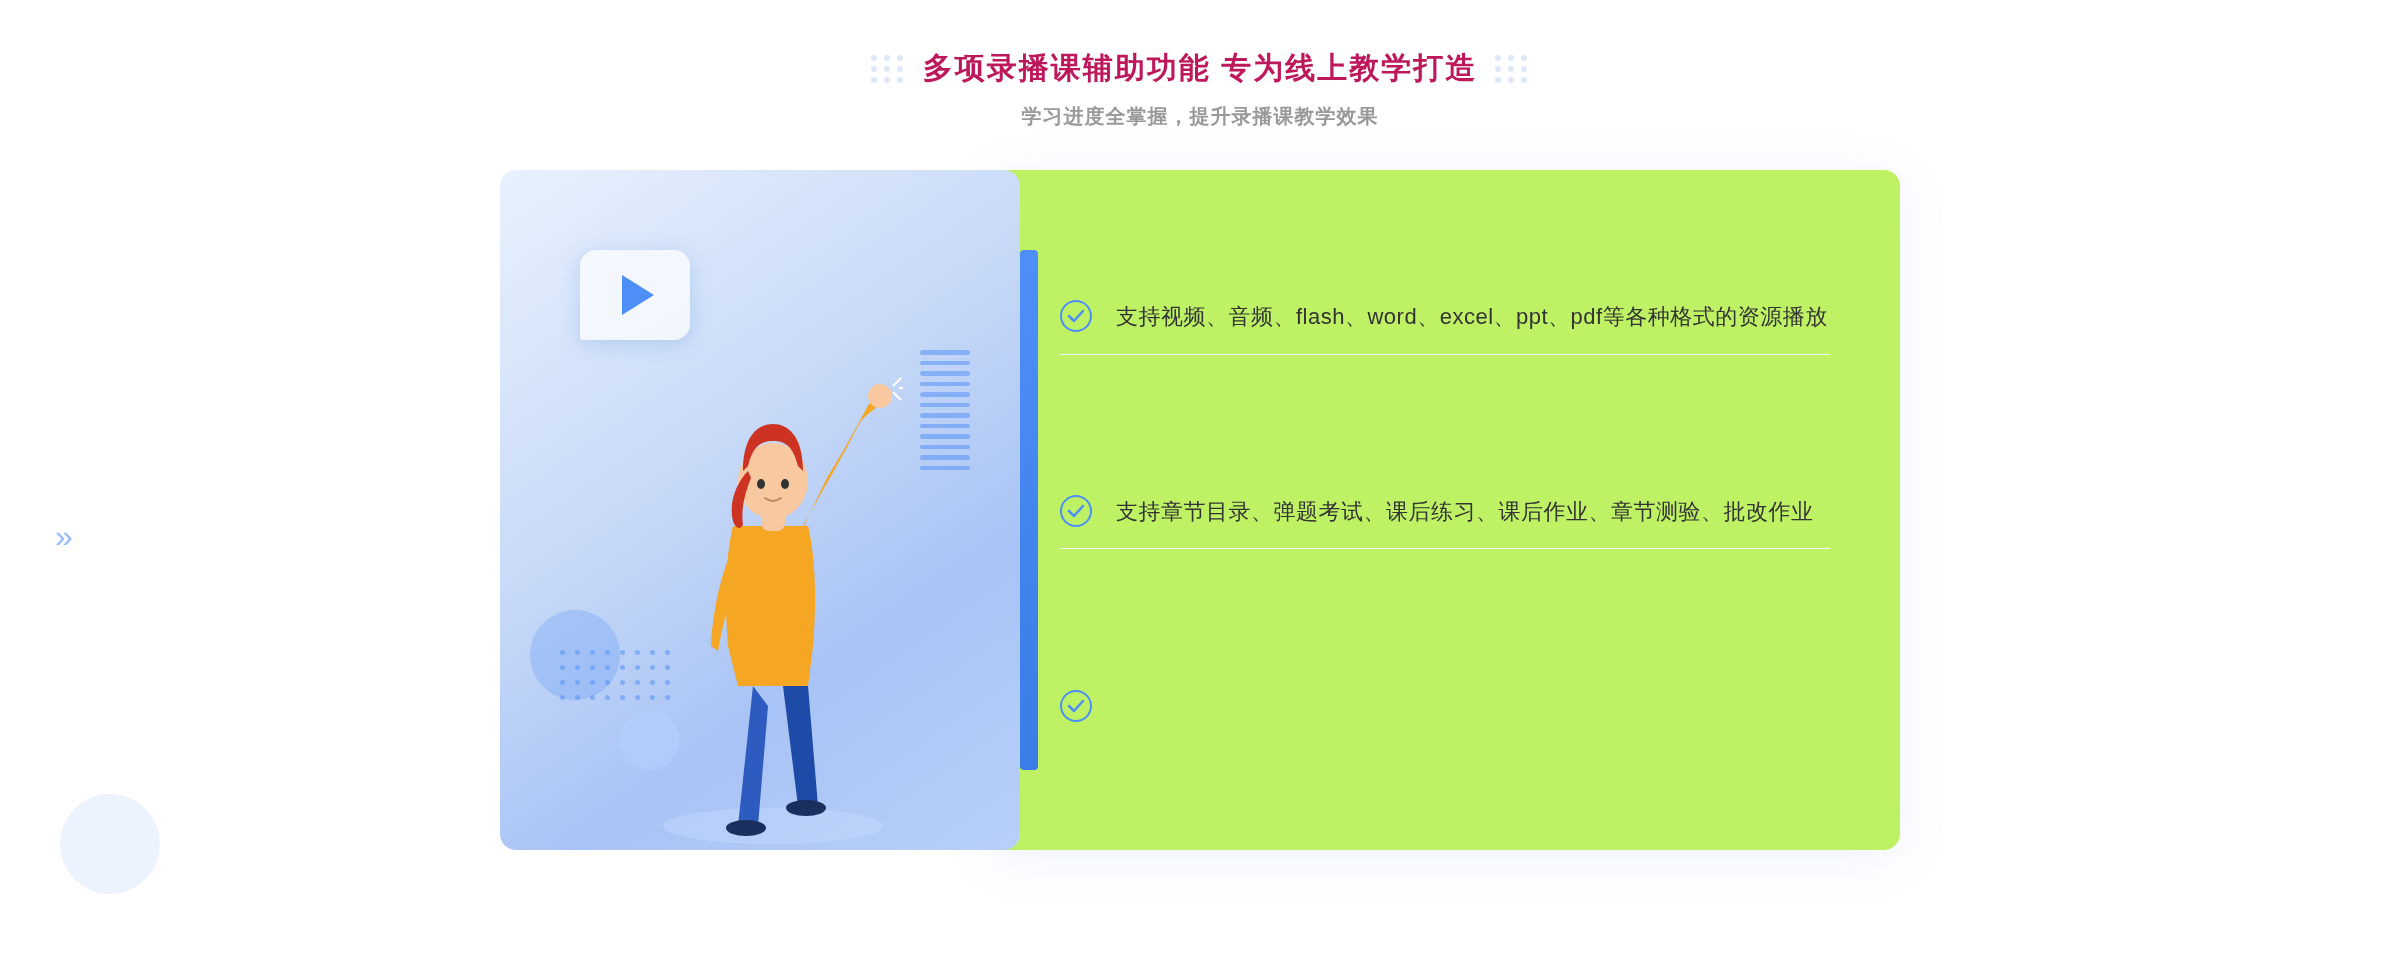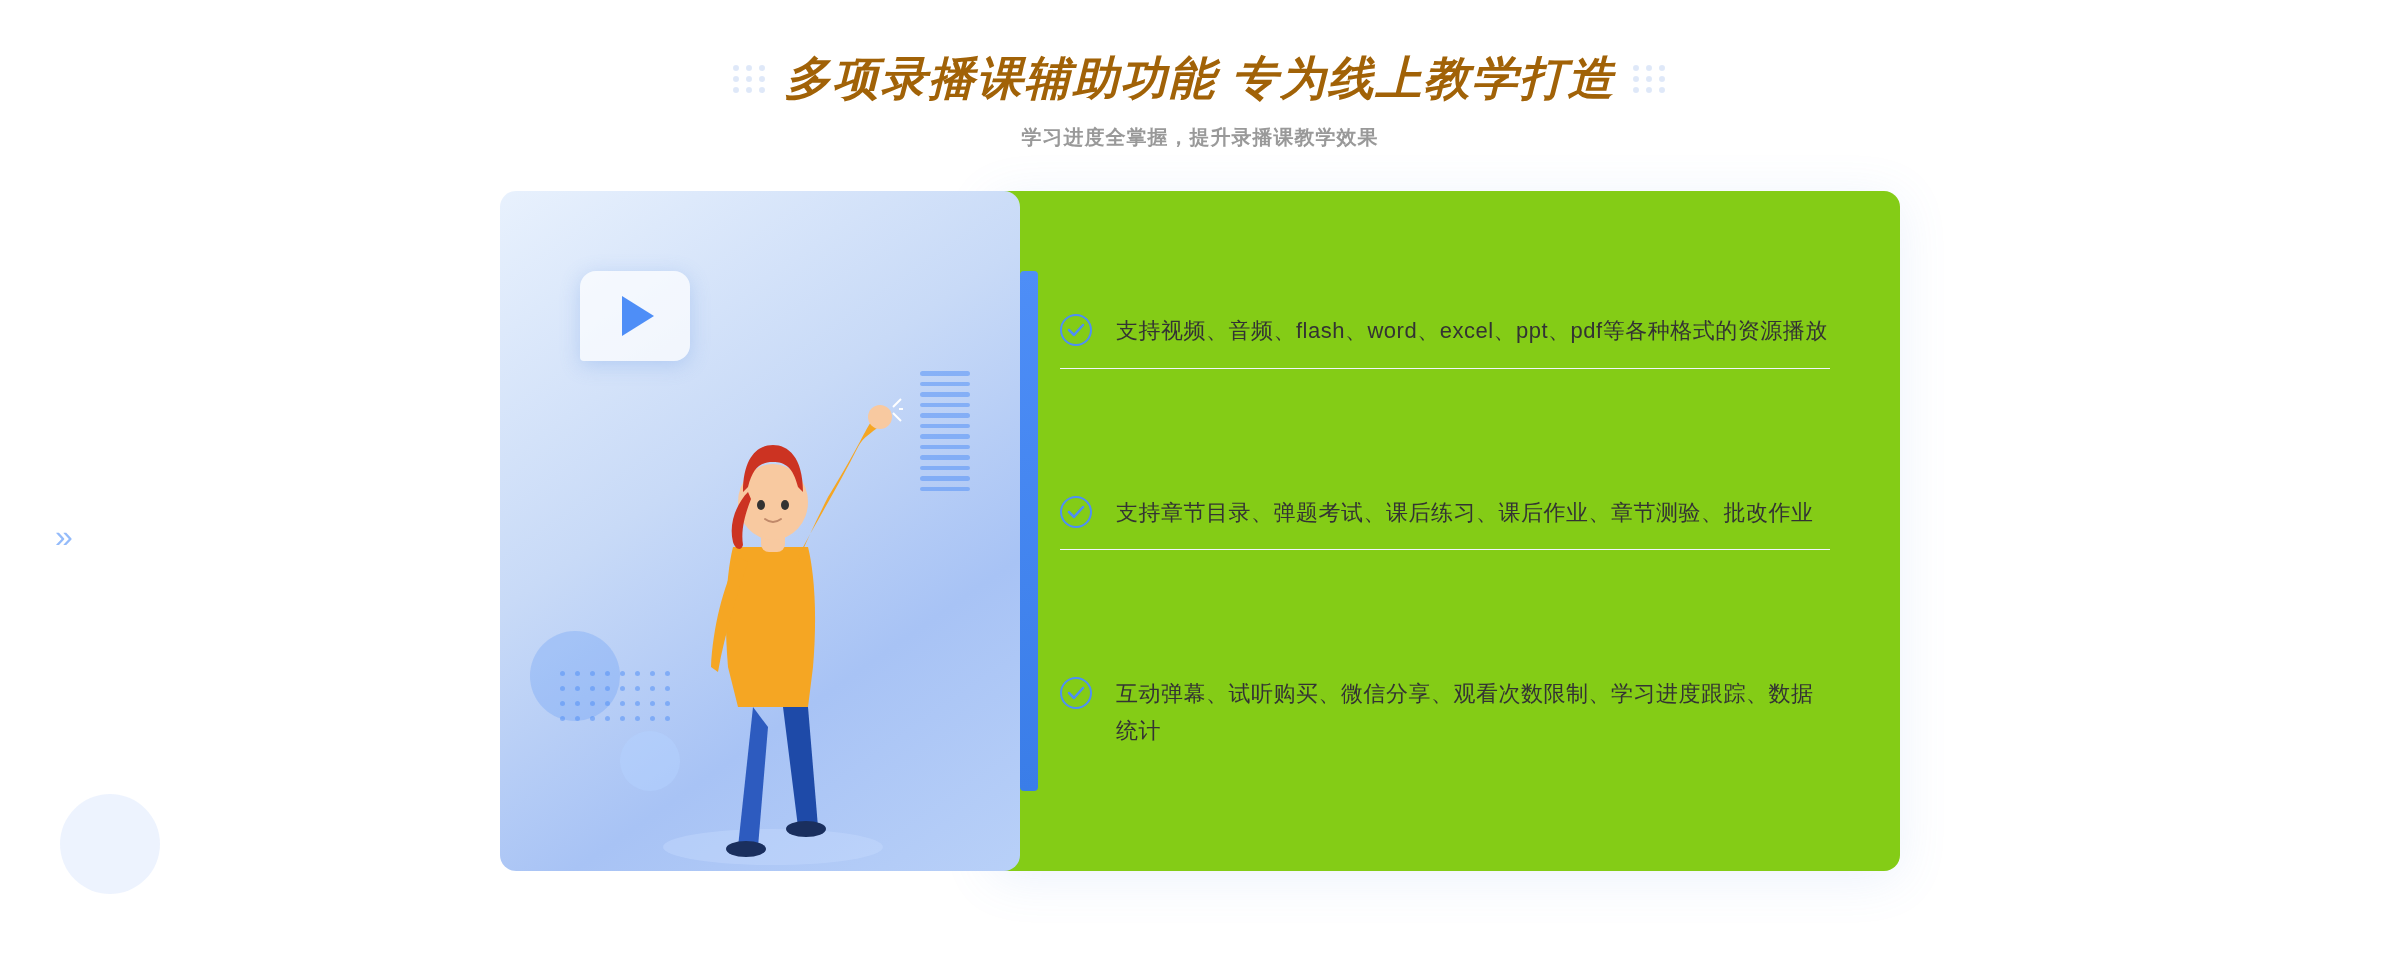--- a/index.html
+++ b/index.html
@@ -32,25 +32,24 @@
 
     .header-title-row {
       display: flex;
       align-items: center;
       justify-content: center;
       gap: 18px;
       margin-bottom: 14px;
     }
 
     .header-title {
-      font-size: 46px;
+      font-size: 30px;
       font-weight: 700;
-      color: #a16207;
+      color: #be185d;
       letter-spacing: 2px;
-      font-style: italic;
     }
 
     .header-subtitle {
       font-size: 20px;
       color: #999;
       letter-spacing: 1px;
       font-weight: bold;
     }
 
     
@@ -180,21 +179,21 @@
 
     .stripe {
       height: 5px;
       background: #4e8ef7;
       border-radius: 3px;
     }
 
     
     .features-panel {
       flex: 1;
-      background: #84cc16;
+      background: #bef264;
       border-radius: 16px;
       box-shadow: 0 8px 50px rgba(100,150,230,0.12);
       padding: 50px 70px;
       height: 680px;
       display: flex;
       flex-direction: column;
       justify-content: space-around;
       z-index: 0;
     }
 
@@ -430,21 +429,20 @@
       </div>
 
 
       <div class="feature-item">
         <div class="check-icon">
           <svg viewBox="0 0 32 32" fill="none" xmlns="http://www.w3.org/2000/svg">
             <circle cx="16" cy="16" r="15" stroke="#4e8ef7" stroke-width="2"></circle>
             <path d="M 9 16 L 14 21 L 23 11" stroke="#4e8ef7" stroke-width="2.5" stroke-linecap="round" stroke-linejoin="round"></path>
           </svg>
         </div>
-        <span class="feature-text">互动弹幕、试听购买、微信分享、观看次数限制、学习进度跟踪、数据统计</span>
       </div>
 
     </div>
 
   </div>
 
   <div class="left-arrows" style="position:absolute; left:55px; top:55%; color:#4e8ef7; font-size:32px; opacity:0.6;">»</div>
 
   <div class="page-deco-circle"></div>
 

